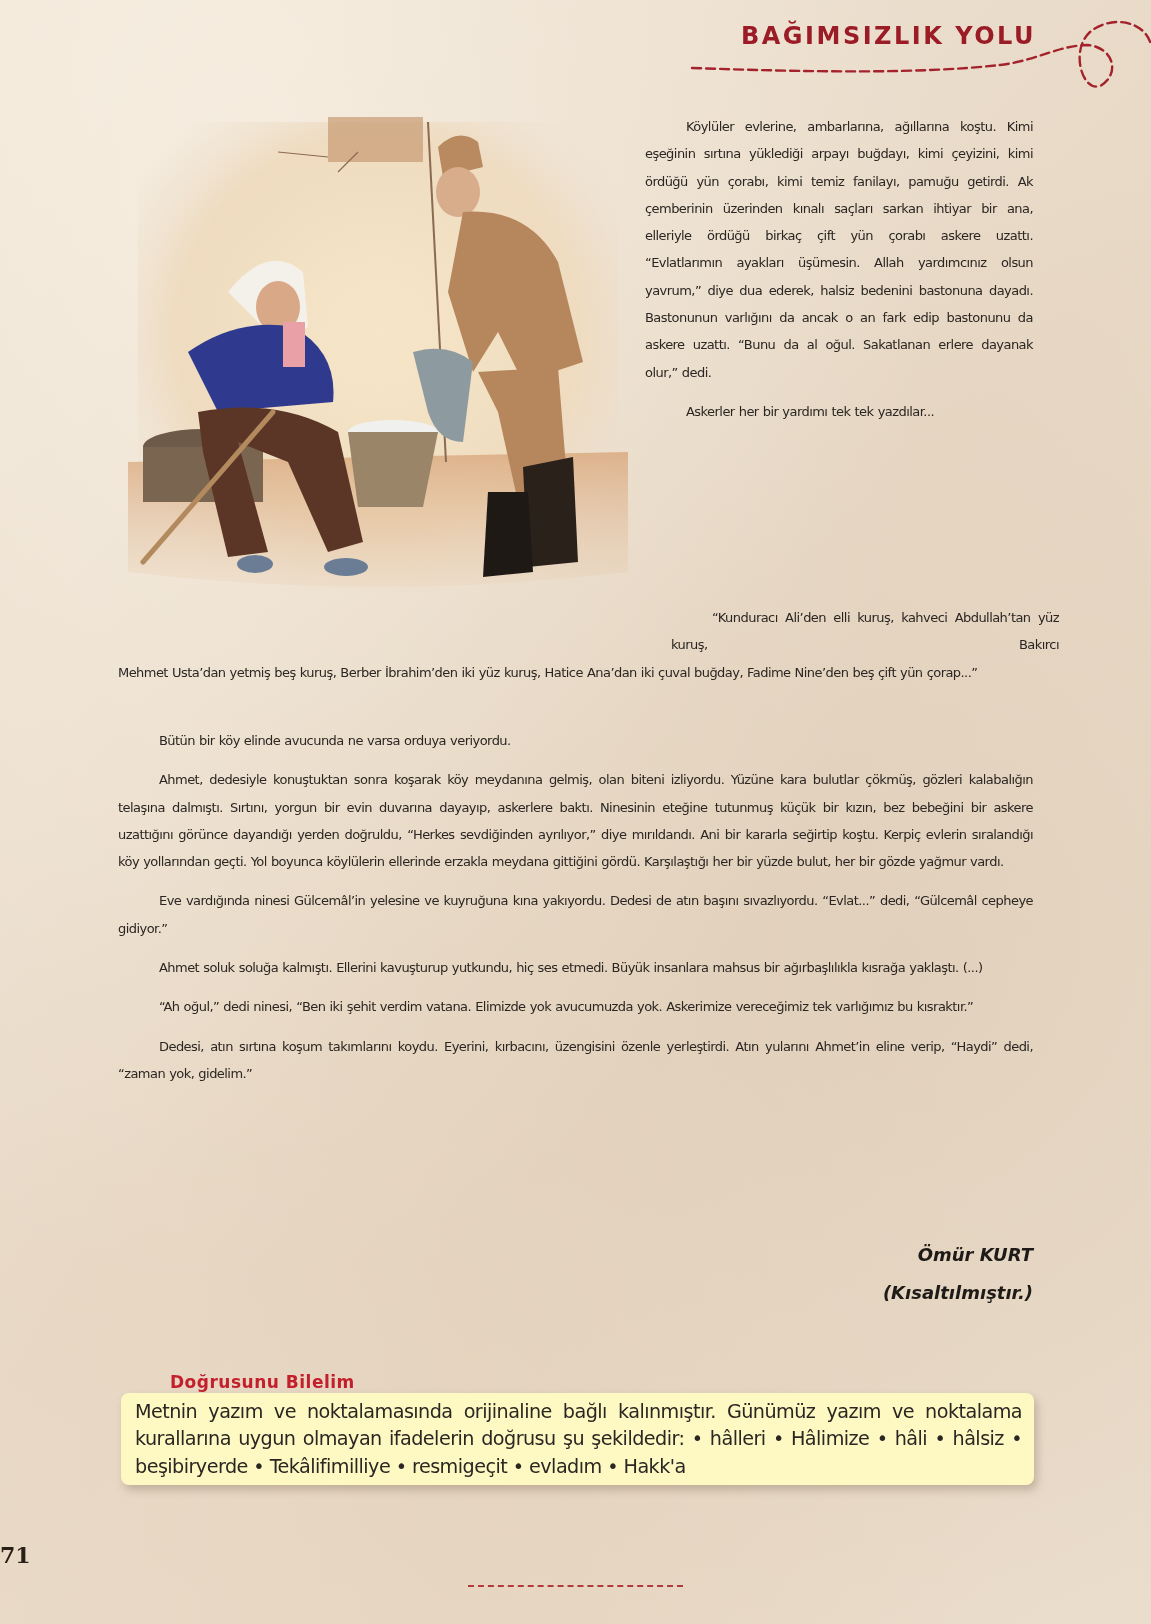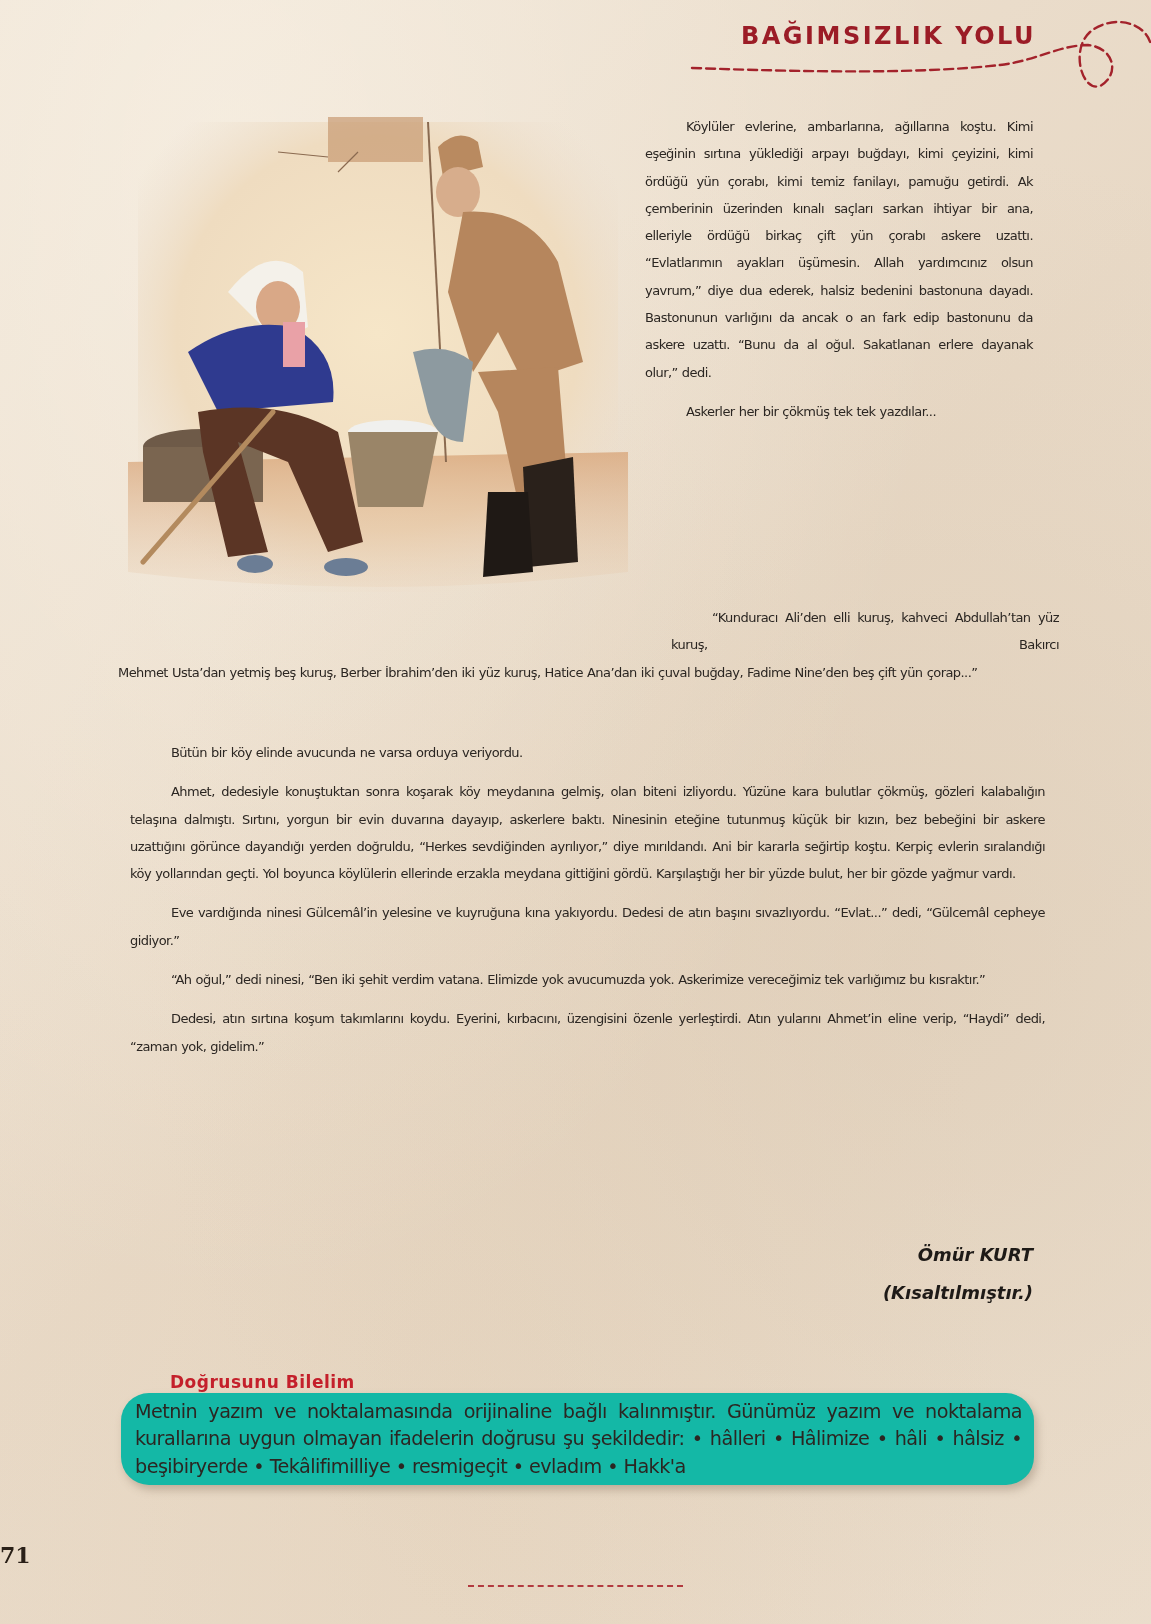--- a/index.html
+++ b/index.html
@@ -23,40 +23,40 @@
   .illustration { position: absolute; left: 128px; top: 112px; width: 500px; height: 490px; }
 
   .text {
     position: absolute; font-size: 13px; line-height: 27.3px; color: #2b2622;
     text-align: justify; font-family: "DejaVu Sans", sans-serif;
     letter-spacing: -0.55px; word-spacing: 0.5px;
   }
   .text p { margin: 0; text-indent: 41px; }
   .col-right { left: 645px; width: 388px; top: 113px; }
   .col-right p + p { margin-top: 12px; }
-  .full { left: 130px; width: 915px; margin-top: 12px; }
+  .full { left: 118px; width: 915px; }
   .full p { margin: 0 0 12px 0; }
 
   .kunduraci-a { position: absolute; left: 671px; top: 604px; width: 388px; }
   .kunduraci-b { position: absolute; left: 118px; top: 659px; width: 915px; }
   .nolast { text-align-last: justify; text-indent: 0 !important; }
 
   .signature {
     position: absolute; right: 118px; top: 1236px; text-align: right;
     font-family: "DejaVu Sans", sans-serif; font-style: italic; font-weight: bold;
     font-size: 18px; line-height: 38px; color: #1e1a17;
   }
   .note-title {
     position: absolute; left: 170px; top: 1372px;
     font-family: "DejaVu Sans", sans-serif; font-weight: bold;
     font-size: 17px; color: #c4202b; letter-spacing: 0.5px;
   }
   .note-box {
     position: absolute; left: 121px; top: 1393px; width: 913px; height: 92px;
-    background: #14b8a6; border-radius: 28px;
+    background: #fef9c3; border-radius: 8px;
     box-shadow: 3px 5px 8px rgba(120,100,80,0.35);
     padding: 5px 12px 0 14px; box-sizing: border-box;
     font-size: 19.2px; line-height: 27.3px; color: #2b2622;
     letter-spacing: -0.55px; text-align: justify;
   }
   .page-number {
     position: absolute; left: 0; width: 1151px; top: 1542px; text-align: left;
     font-family: "DejaVu Serif", serif; font-weight: bold; font-size: 22px; color: #2a2018;
   }
   .footer-rule {
@@ -111,34 +111,35 @@
   <ellipse cx="330" cy="80" rx="22" ry="25" fill="#d7ad8c"></ellipse>
   <path d="M335 100 Q400 95 430 150 L455 250 L395 270 L370 220 L345 260 L320 180 Z" fill="#b6865d"></path>
   <path d="M350 260 L430 255 L440 380 L390 390 L370 300 Z" fill="#b6865d"></path>
   <path d="M395 355 L445 345 L450 450 L400 455 Z" fill="#2a211b"></path>
   <path d="M360 380 L400 380 L405 460 L355 465 Z" fill="#1f1915"></path>
   <path d="M285 240 Q320 230 345 250 L335 330 Q310 330 300 300 Z" fill="#8d9aa0"></path>
 </svg>
 
 <div class="text col-right">
   <p>Köylüler evlerine, ambarlarına, ağıllarına koştu. Kimi eşeğinin sırtına yüklediği arpayı buğdayı, kimi çeyizini, kimi ördüğü yün çorabı, kimi temiz fanilayı, pamuğu getirdi. Ak çemberinin üzerinden kınalı saçları sarkan ihtiyar bir ana, elleriyle ördüğü birkaç çift yün çorabı askere uzattı. “Evlatlarımın ayakları üşümesin. Allah yardımcınız olsun yavrum,” diye dua ederek, halsiz bedenini bastonuna dayadı. Bastonunun varlığını da ancak o an fark edip bastonunu da askere uzattı. “Bunu da al oğul. Sakatlanan erlere dayanak olur,” dedi.</p>
-  <p>Askerler her bir çökmüş tek tek yazdılar...</p>
+  <p>Askerler her bir yardımı tek tek yazdılar...</p>
 </div>
 
 <div class="text kunduraci-a">
   <p class="nolast" style="text-indent:41px !important;">“Kunduracı Ali’den elli kuruş, kahveci Abdullah’tan yüz kuruş, Bakırcı</p>
 </div>
 <div class="text kunduraci-b">
   <p style="text-indent:0;">Mehmet Usta’dan yetmiş beş kuruş, Berber İbrahim’den iki yüz kuruş, Hatice Ana’dan iki çuval buğday, Fadime Nine’den beş çift yün çorap...”</p>
 </div>
 
 <div class="text full" style="top: 727px;">
   <p>Bütün bir köy elinde avucunda ne varsa orduya veriyordu.</p>
   <p>Ahmet, dedesiyle konuştuktan sonra koşarak köy meydanına gelmiş, olan biteni izliyordu. Yüzüne kara bulutlar çökmüş, gözleri kalabalığın telaşına dalmıştı. Sırtını, yorgun bir evin duvarına dayayıp, askerlere baktı. Ninesinin eteğine tutunmuş küçük bir kızın, bez bebeğini bir askere uzattığını görünce dayandığı yerden doğruldu, “Herkes sevdiğinden ayrılıyor,” diye mırıldandı. Ani bir kararla seğirtip koştu. Kerpiç evlerin sıralandığı köy yollarından geçti. Yol boyunca köylülerin ellerinde erzakla meydana gittiğini gördü. Karşılaştığı her bir yüzde bulut, her bir gözde yağmur vardı.</p>
   <p>Eve vardığında ninesi Gülcemâl’in yelesine ve kuyruğuna kına yakıyordu. Dedesi de atın başını sıvazlıyordu. “Evlat...” dedi, “Gülcemâl cepheye gidiyor.”</p>
+  <p>Ahmet soluk soluğa kalmıştı. Ellerini kavuşturup yutkundu, hiç ses etmedi. Büyük insanlara mahsus bir ağırbaşlılıkla kısrağa yaklaştı. (...)</p>
   <p>“Ah oğul,” dedi ninesi, “Ben iki şehit verdim vatana. Elimizde yok avucumuzda yok. Askerimize vereceğimiz tek varlığımız bu kısraktır.”</p>
   <p>Dedesi, atın sırtına koşum takımlarını koydu. Eyerini, kırbacını, üzengisini özenle yerleştirdi. Atın yularını Ahmet’in eline verip, “Haydi” dedi, “zaman yok, gidelim.”</p>
 </div>
 
 <div class="signature">
   <div>Ömür KURT</div>
   <div>(Kısaltılmıştır.)</div>
 </div>
 
 <div class="note-title">Doğrusunu Bilelim</div>

